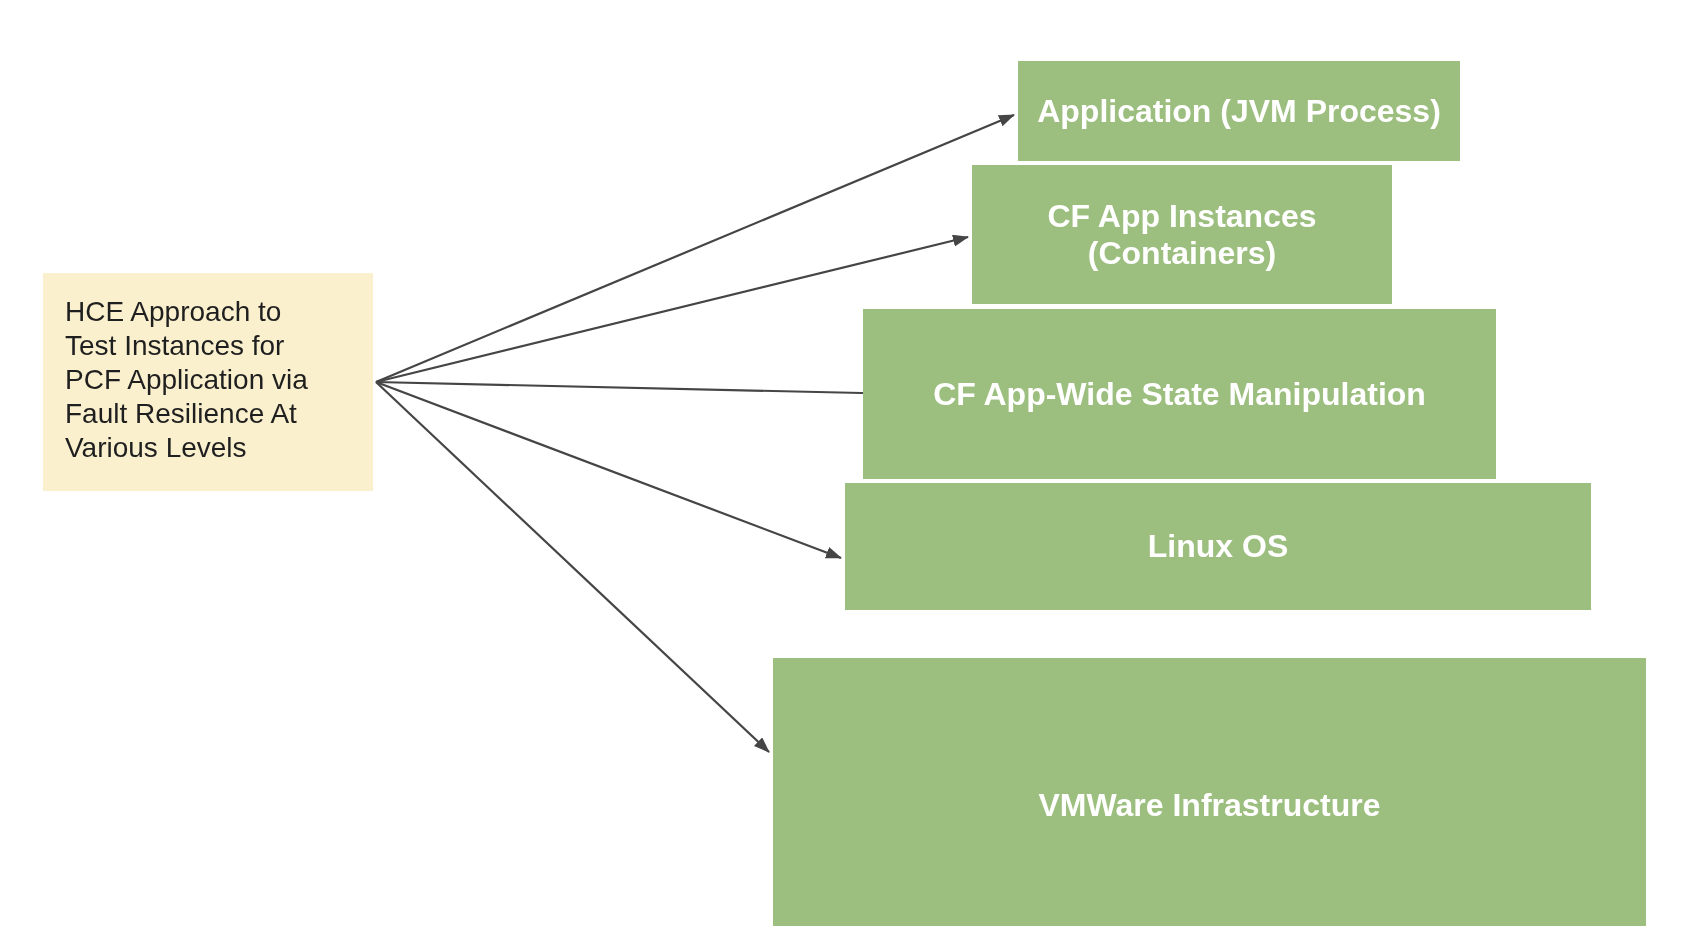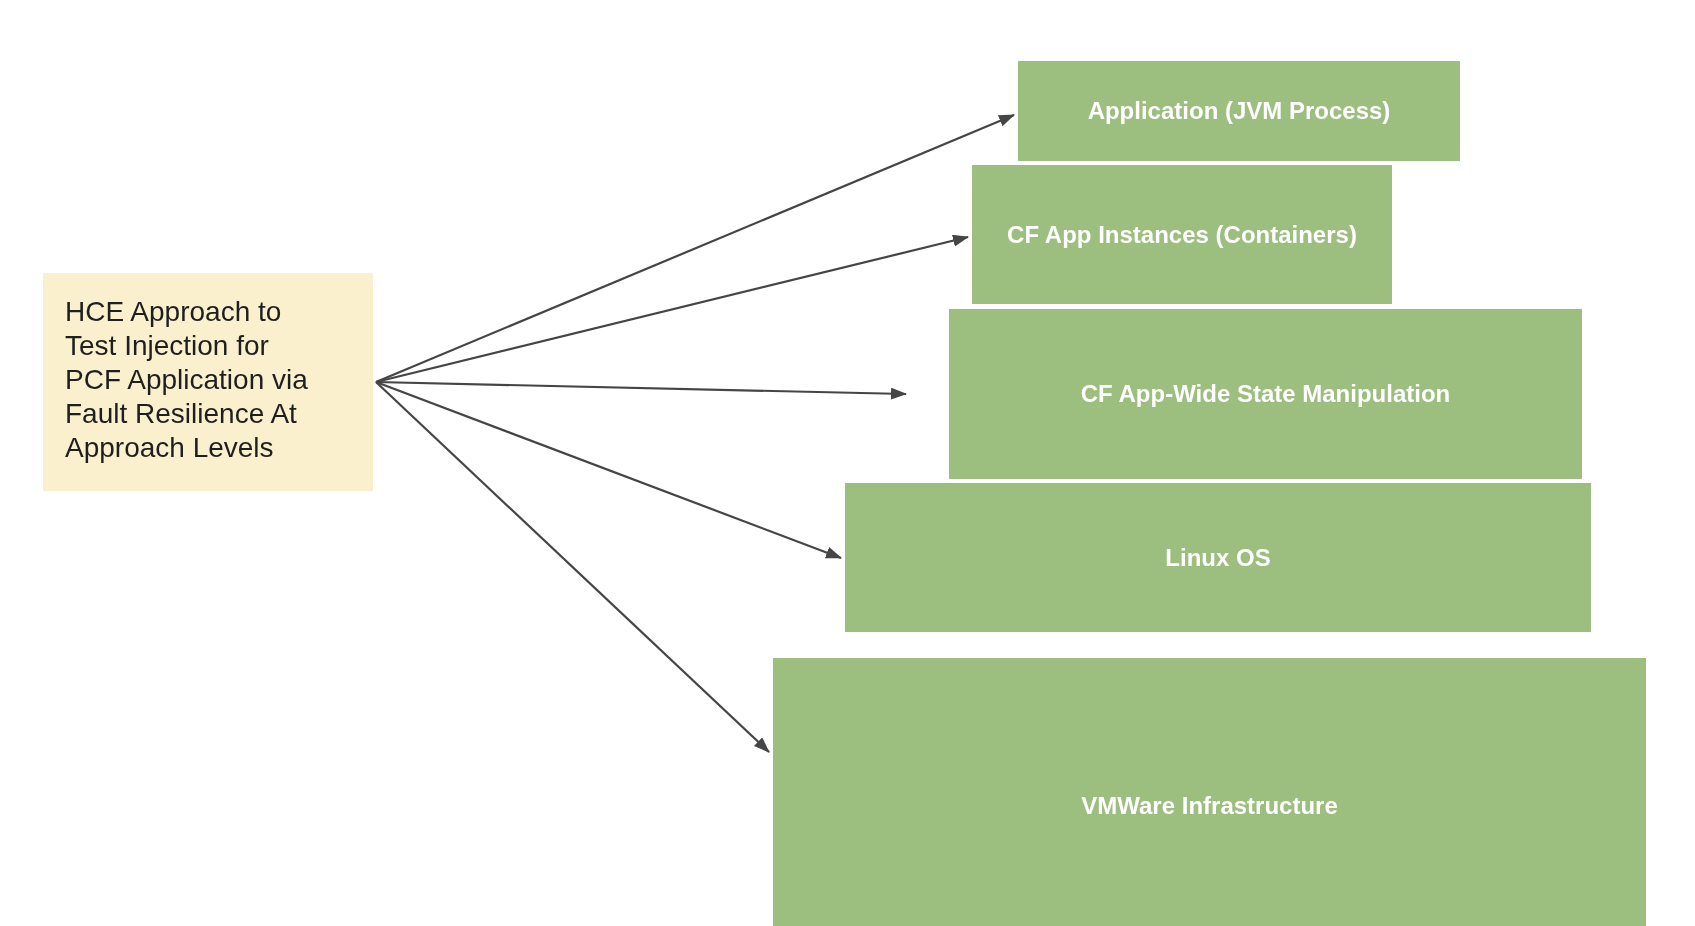--- a/index.html
+++ b/index.html
@@ -41,27 +41,27 @@
     white-space: nowrap;
   }
   .level-box {
     position: absolute;
     background: #9cbe7e;
     display: flex;
     align-items: center;
     justify-content: center;
     color: #ffffff;
     font-weight: 700;
-    font-size: 24px;
+    font-size: 32px;
     text-align: center;
   }
   .level-1 { left: 1018px; top:  61px; width: 442px; height: 100px; }
   .level-2 { left:  972px; top: 165px; width: 420px; height: 139px; }
-  .level-3 { left:  949px; top: 309px; width: 633px; height: 170px; }
-  .level-4 { left:  845px; top: 483px; width: 746px; height: 149px; }
+  .level-3 { left:  863px; top: 309px; width: 633px; height: 170px; }
+  .level-4 { left:  845px; top: 483px; width: 746px; height: 127px; }
   .level-5 { left:  773px; top: 658px; width: 873px; height: 295px; }
 </style>
 </head>
 <body>
 
 <div class="canvas">
 
   <svg class="arrow-layer" viewBox="0 0 1695 926" xmlns="http://www.w3.org/2000/svg">
     <defs>
       <marker id="ah" markerUnits="userSpaceOnUse" markerWidth="18" markerHeight="14" refX="15" refY="6" orient="auto">
@@ -70,24 +70,24 @@
     </defs>
     <line x1="376" y1="382" x2="1014" y2="115" stroke="#454545" stroke-width="2.2" marker-end="url(#ah)"></line>
     <line x1="376" y1="382" x2="968" y2="237" stroke="#454545" stroke-width="2.2" marker-end="url(#ah)"></line>
     <line x1="376" y1="382" x2="906" y2="394" stroke="#454545" stroke-width="2.2" marker-end="url(#ah)"></line>
     <line x1="376" y1="382" x2="841" y2="558" stroke="#454545" stroke-width="2.2" marker-end="url(#ah)"></line>
     <line x1="376" y1="382" x2="769" y2="752" stroke="#454545" stroke-width="2.2" marker-end="url(#ah)"></line>
   </svg>
 
   <div class="note-box">
     <div class="note-line">HCE Approach to</div>
-    <div class="note-line">Test Injection for</div>
+    <div class="note-line">Test Instances for</div>
     <div class="note-line">PCF Application via</div>
     <div class="note-line">Fault Resilience At</div>
-    <div class="note-line">Approach Levels</div>
+    <div class="note-line">Various Levels</div>
   </div>
 
   <div class="level-box level-1">
     <span>Application (JVM Process)</span>
   </div>
   <div class="level-box level-2">
     <span>CF App Instances (Containers)</span>
   </div>
   <div class="level-box level-3">
     <span>CF App-Wide State Manipulation</span>

